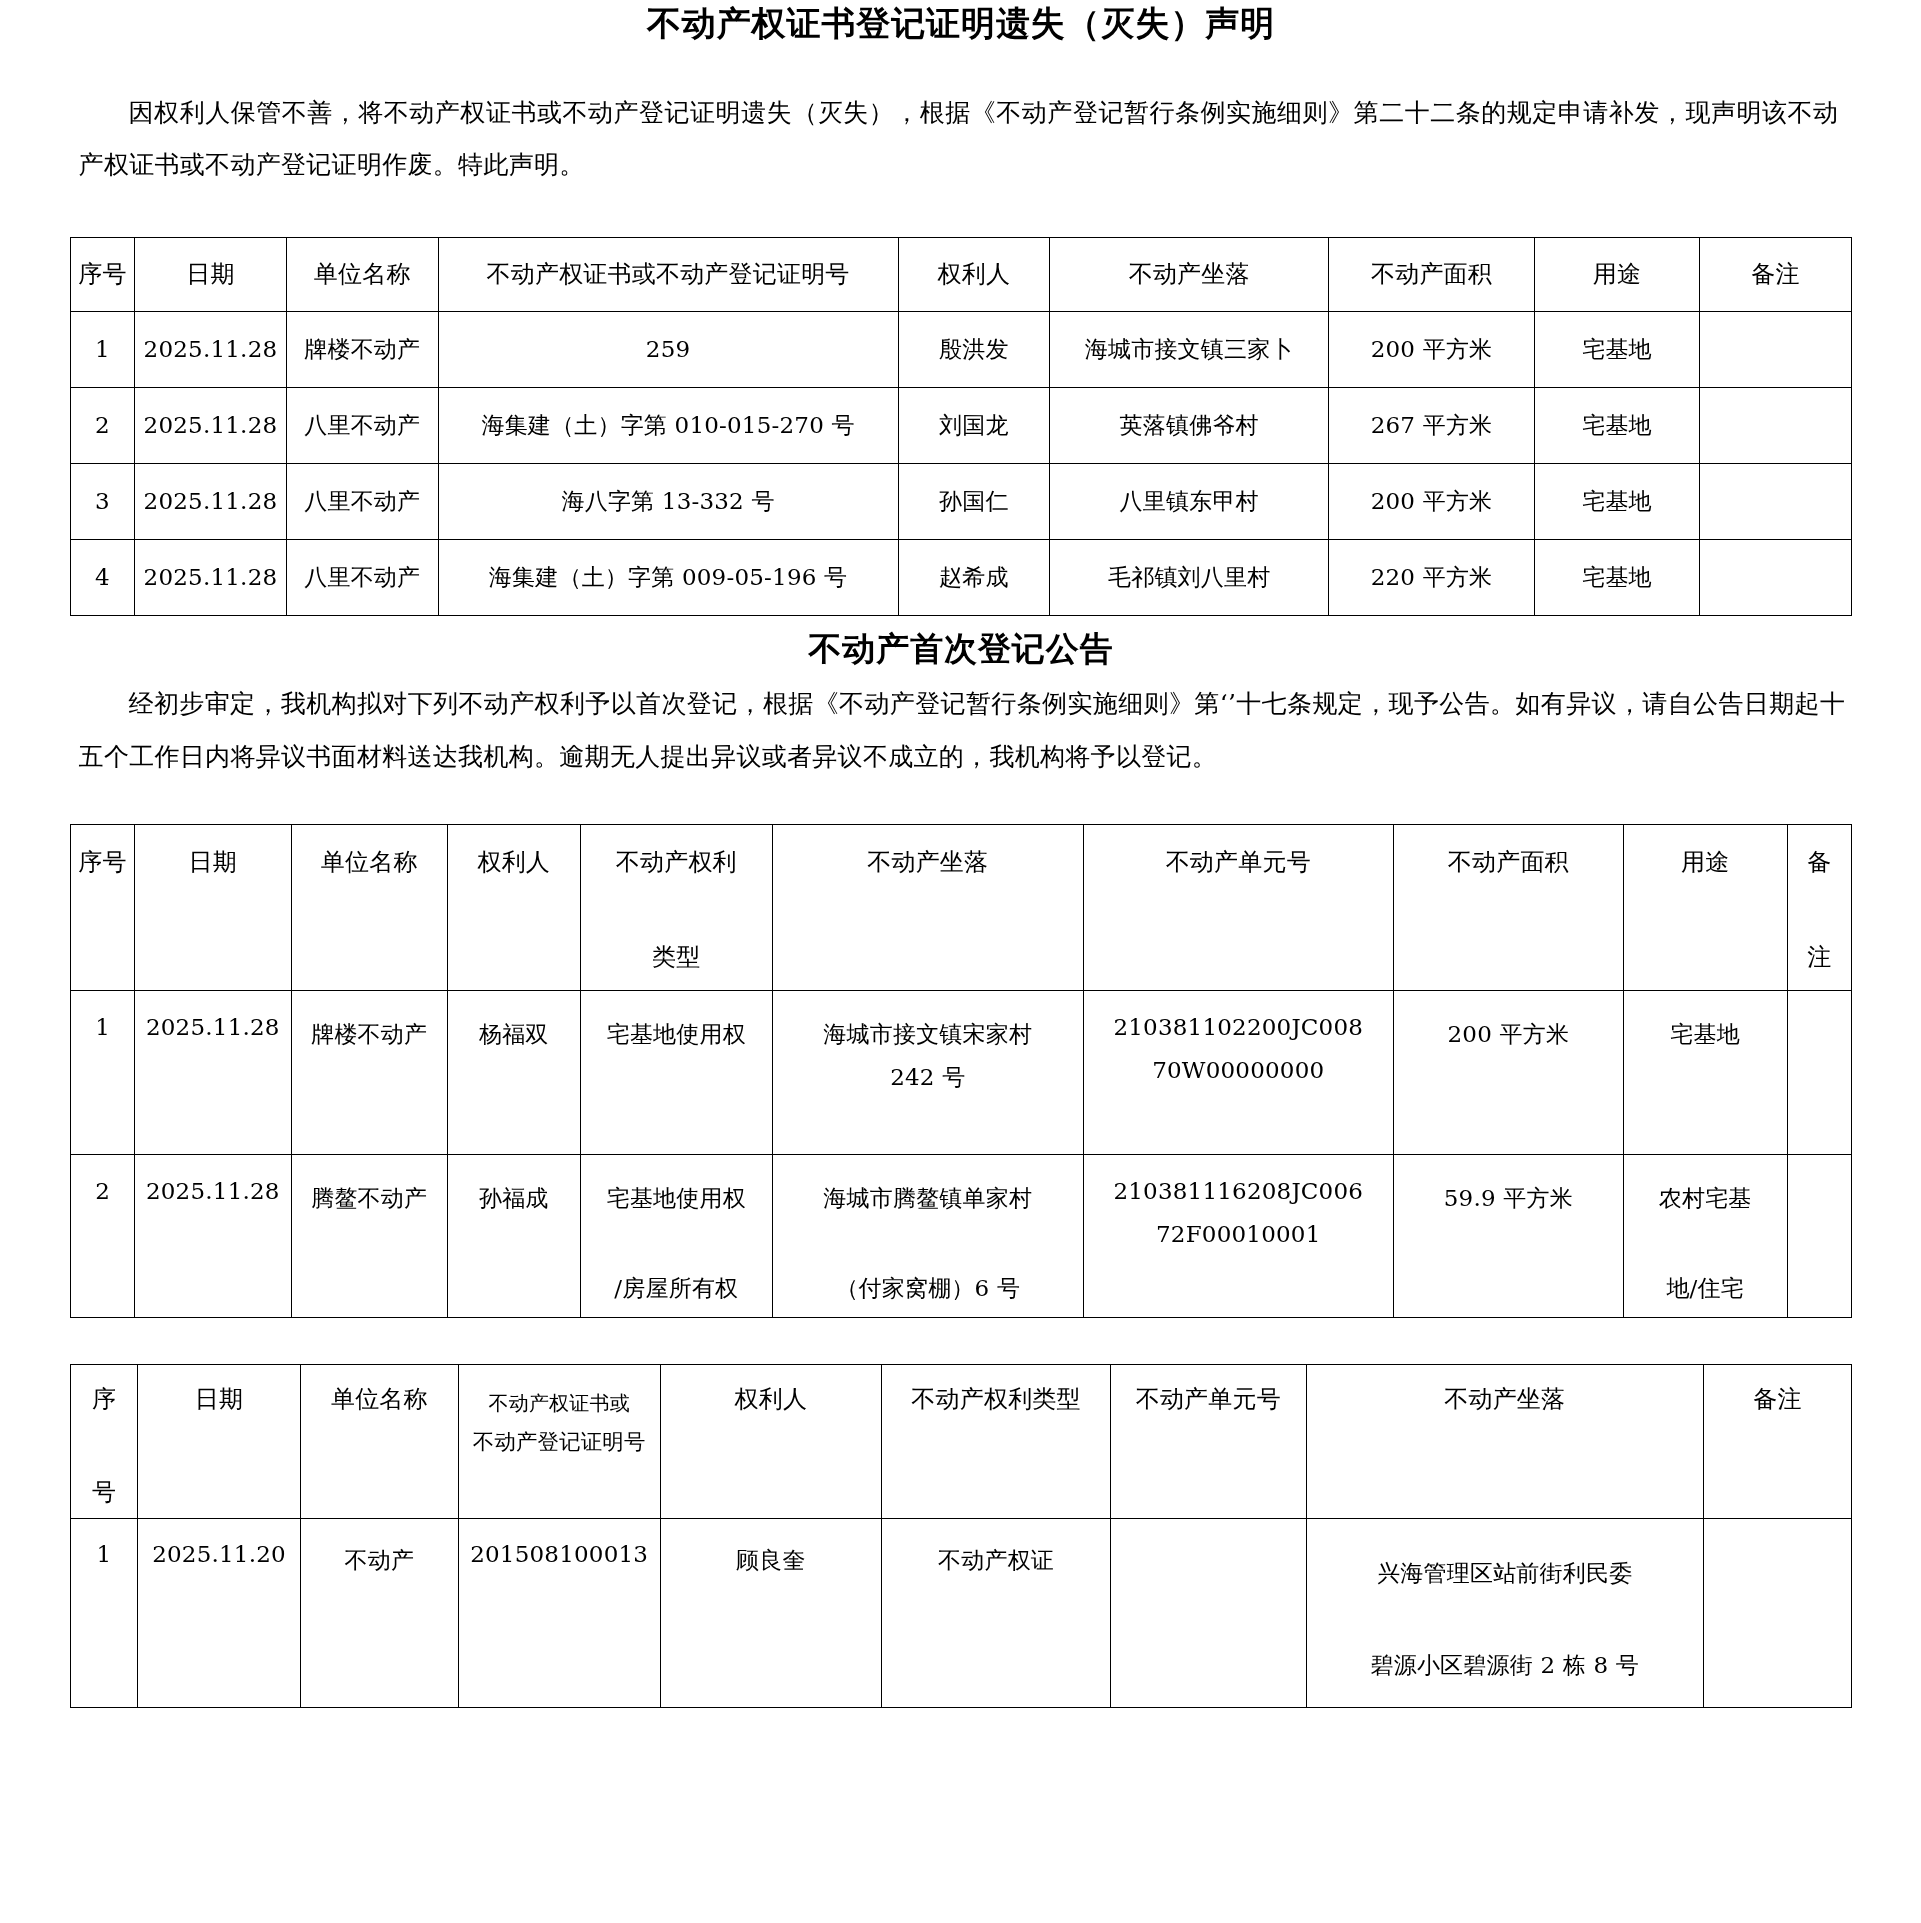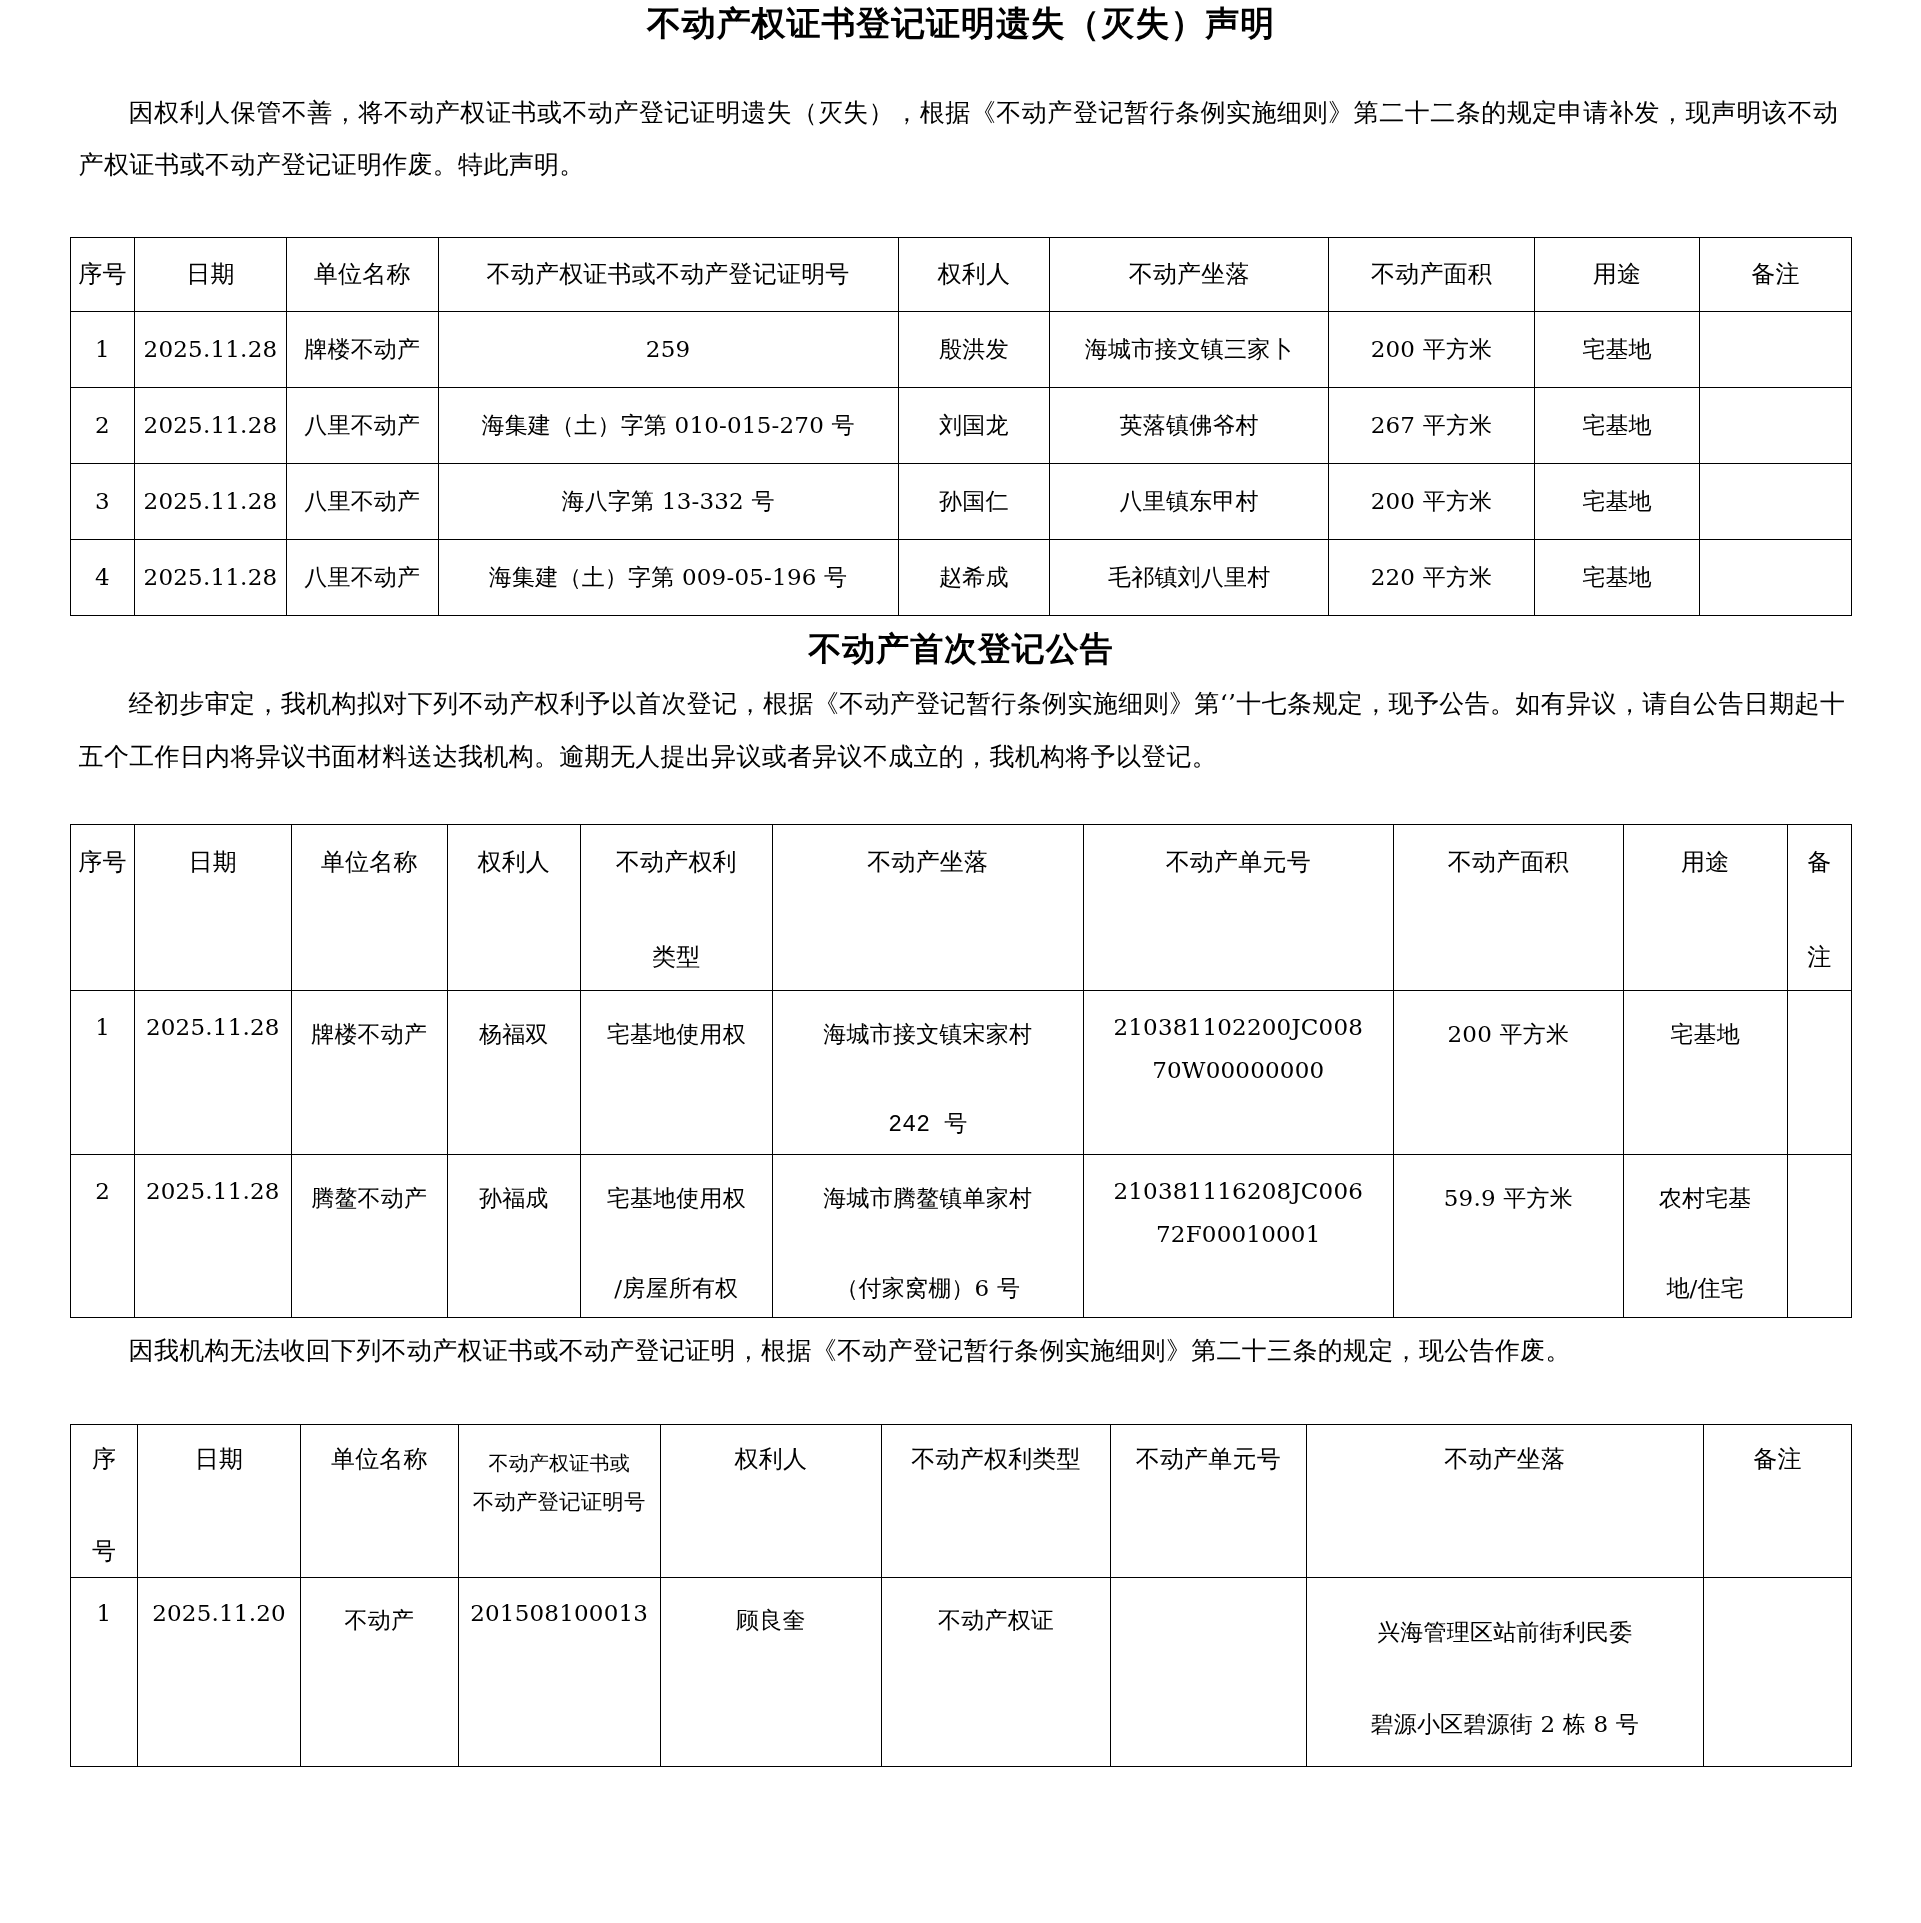--- a/index.html
+++ b/index.html
@@ -209,21 +209,21 @@
       </tr>
 
       <tr class="body-row">
         <td>1</td>
         <td>2025.11.28</td>
         <td class="drop">牌楼不动产</td>
         <td class="drop">杨福双</td>
         <td class="drop">宅基地使用权</td>
         <td>
           <span class="cell-top" style="margin-top:6.8px;">海城市接文镇宋家村</span>
-          <span class="cell-top" style="margin-top:48px;font-family:Liberation Mono, monospace;">242 号</span>
+          <span class="cell-top" style="">242 号</span>
         </td>
         <td>
           <span class="cell-top nowrapnum">210381102200JC008</span>
           <span class="cell-top nowrapnum">70W00000000</span>
         </td>
         <td class="drop">200 平方米</td>
         <td class="drop">宅基地</td>
         <td></td>
       </tr>
 
@@ -248,21 +248,20 @@
         <td>
           <span class="cell-top" style="margin-top:6.8px;">农村宅基</span>
           <span class="cell-top" style="margin-top:48px;">地/住宅</span>
         </td>
         <td></td>
       </tr>
     </tbody>
   </table>
 
 
-  <p class="para para-3">因我机构无法收回下列不动产权证书或不动产登记证明，根据《不动产登记暂行条例实施细则》第二十三条的规定，现公告作废。</p>
 
   <table class="grid" id="table-void">
     <colgroup>
       <col style="width:62px">
         <col style="width:151px">
         <col style="width:146px">
         <col style="width:187px">
         <col style="width:205px">
       <col style="width:212px">
         <col style="width:181px">

